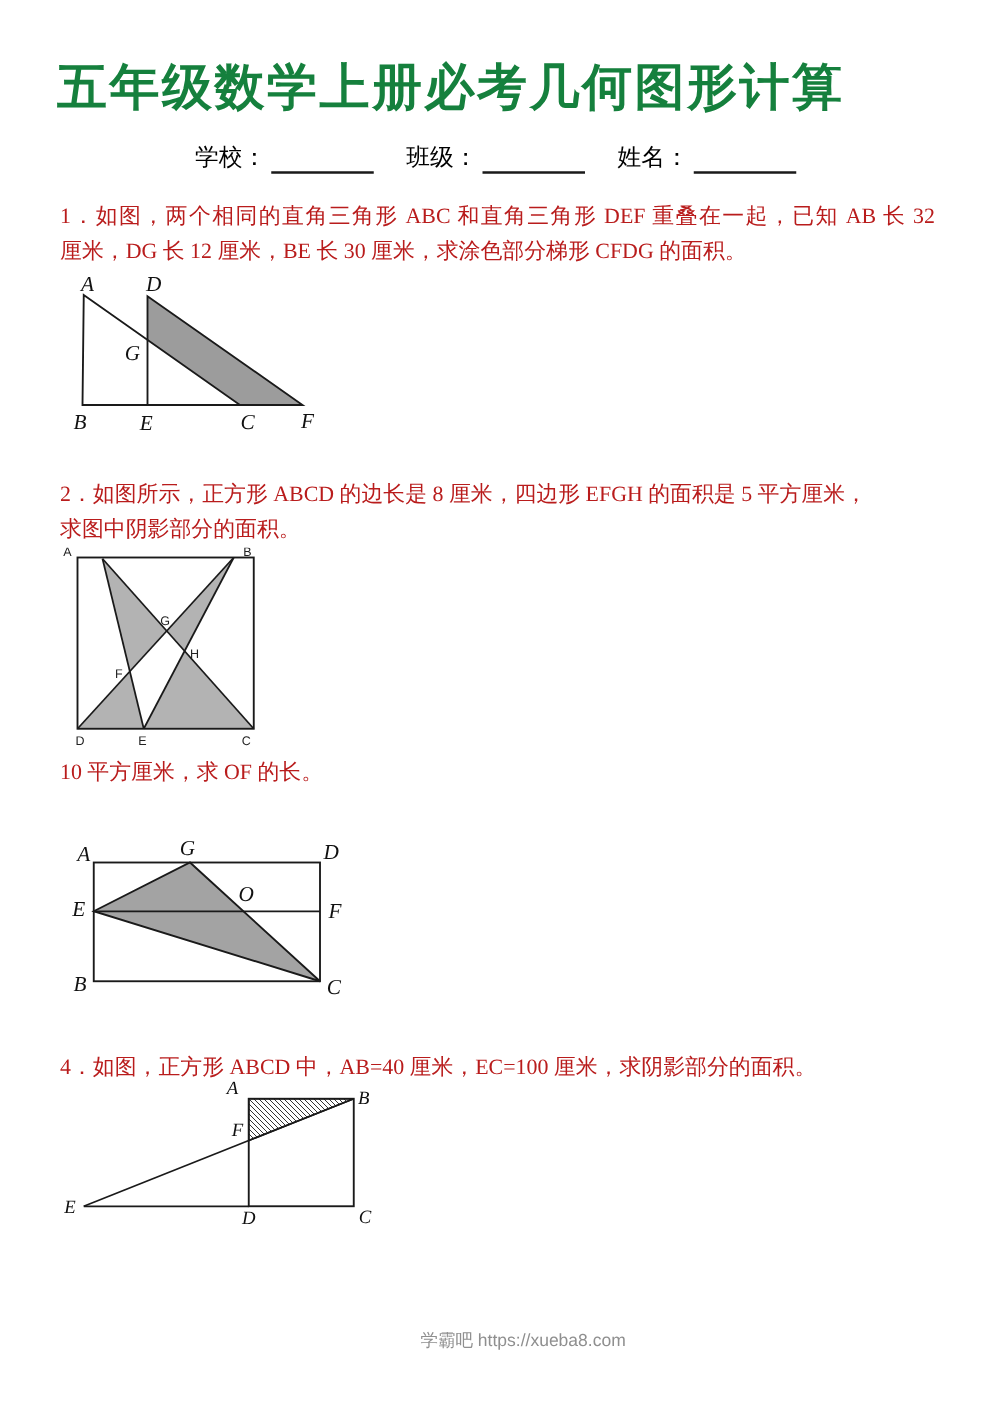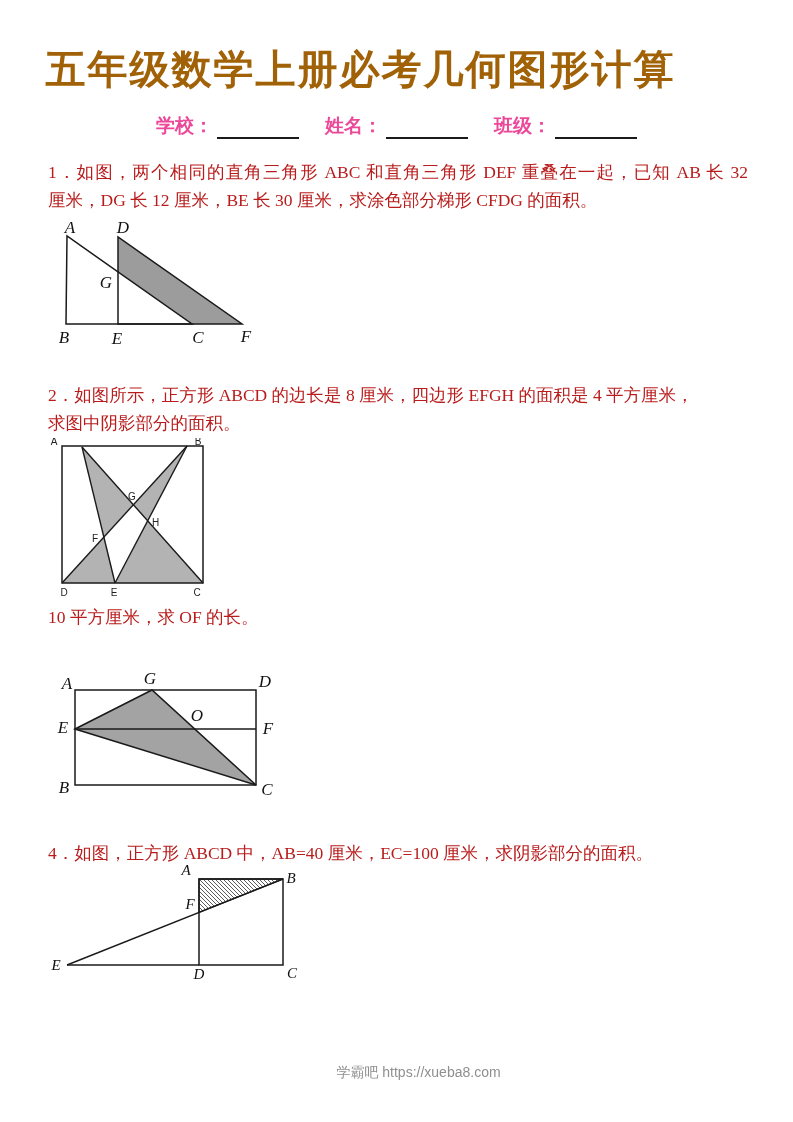--- a/index.html
+++ b/index.html
@@ -12,28 +12,28 @@
     overflow:hidden;
   }
   .abs{position:absolute;}
   .page-title{
     top:42px;left:0;width:721px;
     text-align:center;
     font-family:"Liberation Sans","DejaVu Sans",sans-serif;
     font-weight:bold;
     font-size:40px;
     letter-spacing:2px;
-    color:#a16207;
+    color:#15803d;
     white-space:nowrap;
   }
   .header-line{
     top:113px;left:0;width:793px;
     display:flex;justify-content:center;align-items:flex-end;gap:26px;
     font-family:"Liberation Sans","DejaVu Sans",sans-serif;
-    font-weight:700;font-size:19px;color:#ec4899;
+    font-weight:400;font-size:19px;color:#000000;
   }
   .header-field{display:flex;align-items:flex-end;}
   .blank{
     display:inline-block;width:82px;height:20px;
     border-bottom:2px solid #1a1a1a;margin-left:4px;
   }
   .problem{
     left:48px;width:700px;
     font-size:17.5px;line-height:28px;color:#b91c1c;
     text-align:left;
@@ -66,25 +66,25 @@
 <body>
 
 <div class="abs page-title">五年级数学上册必考几何图形计算</div>
 
 <div class="abs header-line">
   <span class="header-field">
     <span>学校：</span>
     <span class="blank"></span>
   </span>
   <span class="header-field">
-    <span>姓名：</span>
+    <span>班级：</span>
     <span class="blank"></span>
   </span>
   <span class="header-field">
-    <span>班级：</span>
+    <span>姓名：</span>
     <span class="blank"></span>
   </span>
 </div>
 
 <div class="abs problem" style="top:158px;">
   <span class="line just">1．如图，两个相同的直角三角形 ABC 和直角三角形 DEF 重叠在一起，已知 AB 长 32</span>
   <span class="line">厘米，DG 长 12 厘米，BE 长 30 厘米，求涂色部分梯形 CFDG 的面积。</span>
 </div>
 
 <svg class="fig" style="left:50px;top:218px;" width="210" height="132" viewBox="50 218 210 132">
@@ -94,21 +94,21 @@
   <text class="fig-label-serif" x="70" y="233" text-anchor="middle">A</text>
   <text class="fig-label-serif" x="123" y="233" text-anchor="middle">D</text>
   <text class="fig-label-serif" x="106" y="288" text-anchor="middle">G</text>
   <text class="fig-label-serif" x="64" y="343" text-anchor="middle">B</text>
   <text class="fig-label-serif" x="117" y="344" text-anchor="middle">E</text>
   <text class="fig-label-serif" x="198" y="343" text-anchor="middle">C</text>
   <text class="fig-label-serif" x="246" y="342" text-anchor="middle">F</text>
 </svg>
 
 <div class="abs problem" style="top:381px;">
-  <span class="line">2．如图所示，正方形 ABCD 的边长是 8 厘米，四边形 EFGH 的面积是 4 平方厘米，</span>
+  <span class="line">2．如图所示，正方形 ABCD 的边长是 8 厘米，四边形 EFGH 的面积是 5 平方厘米，</span>
   <span class="line">求图中阴影部分的面积。</span>
 </div>
 
 <svg class="fig" style="left:45px;top:438px;" width="170" height="162" viewBox="45 438 170 162">
   <polygon class="shade2" points="82,447 103.9,537.1 133.4,504.8"></polygon>
   <polygon class="shade2" points="187,446 133.4,504.8 147.7,520.8"></polygon>
   <polygon class="shade2" points="62,583 115,583 103.9,537.1"></polygon>
   <polygon class="shade2" points="115,583 203,583 147.7,520.8"></polygon>
   <rect class="outline" x="62" y="446" width="141" height="137"></rect>
   <line class="thinline" x1="115" y1="583" x2="82" y2="447"></line>

